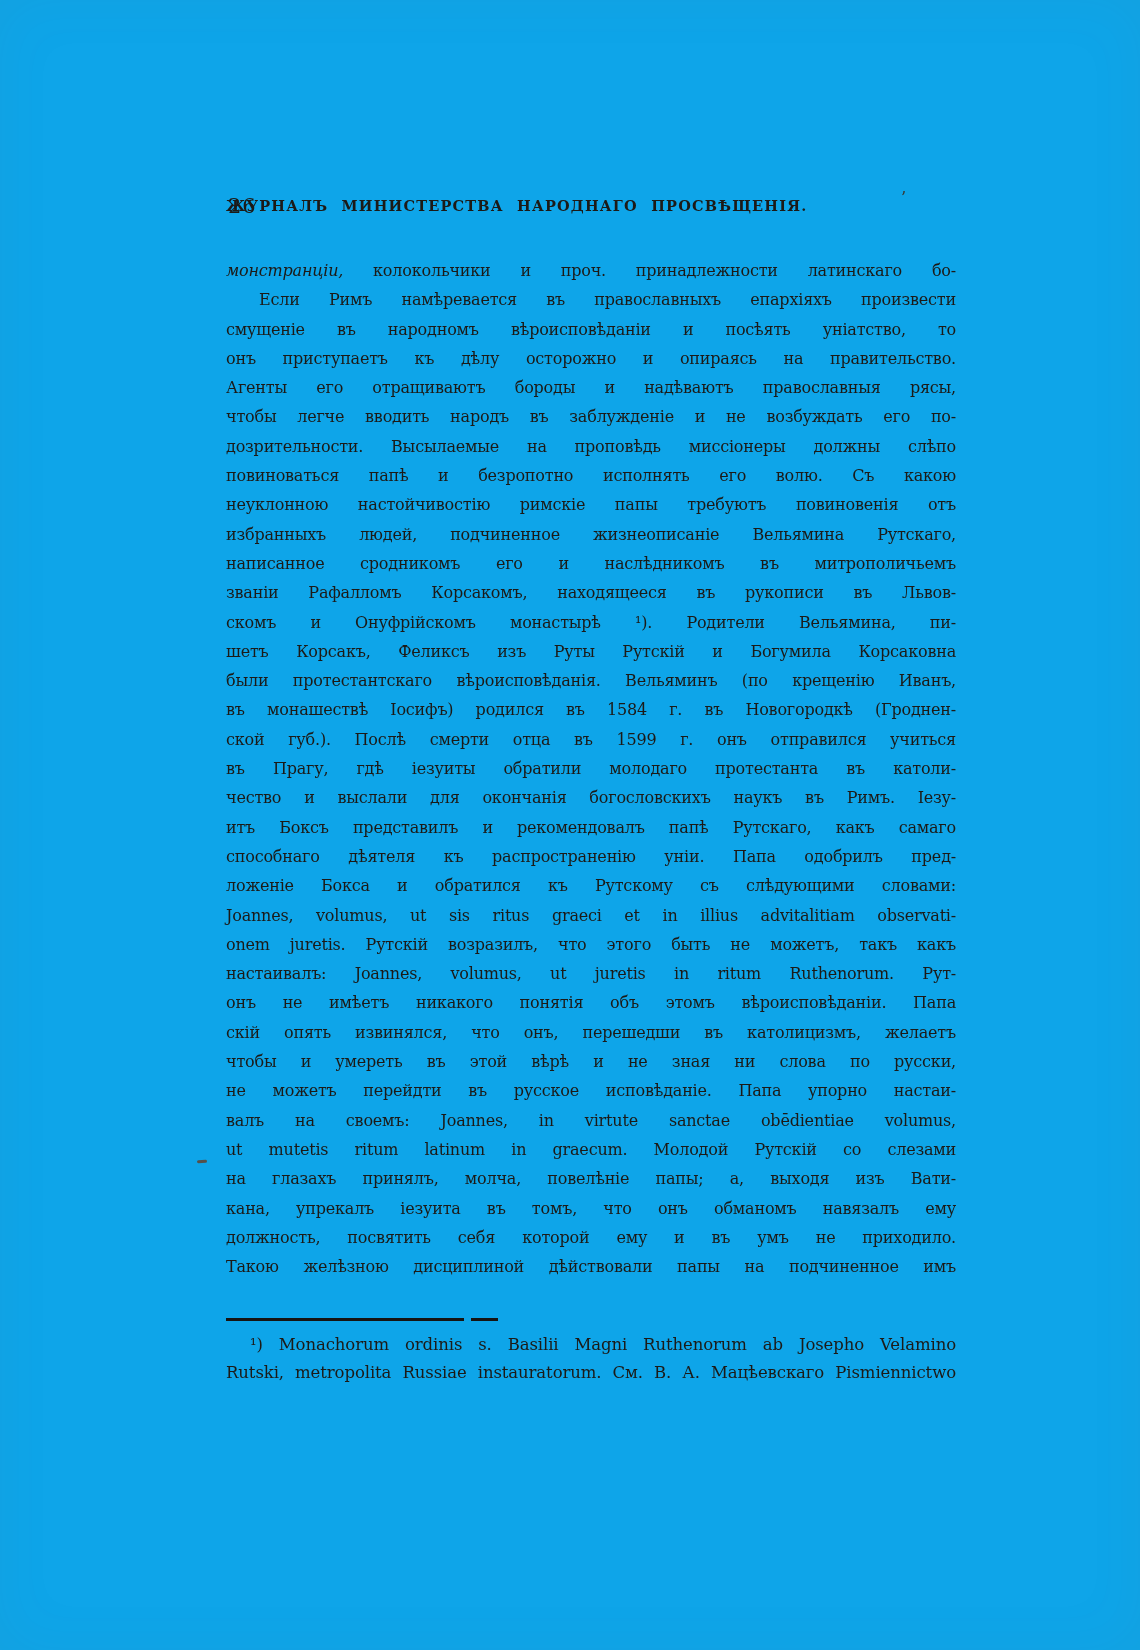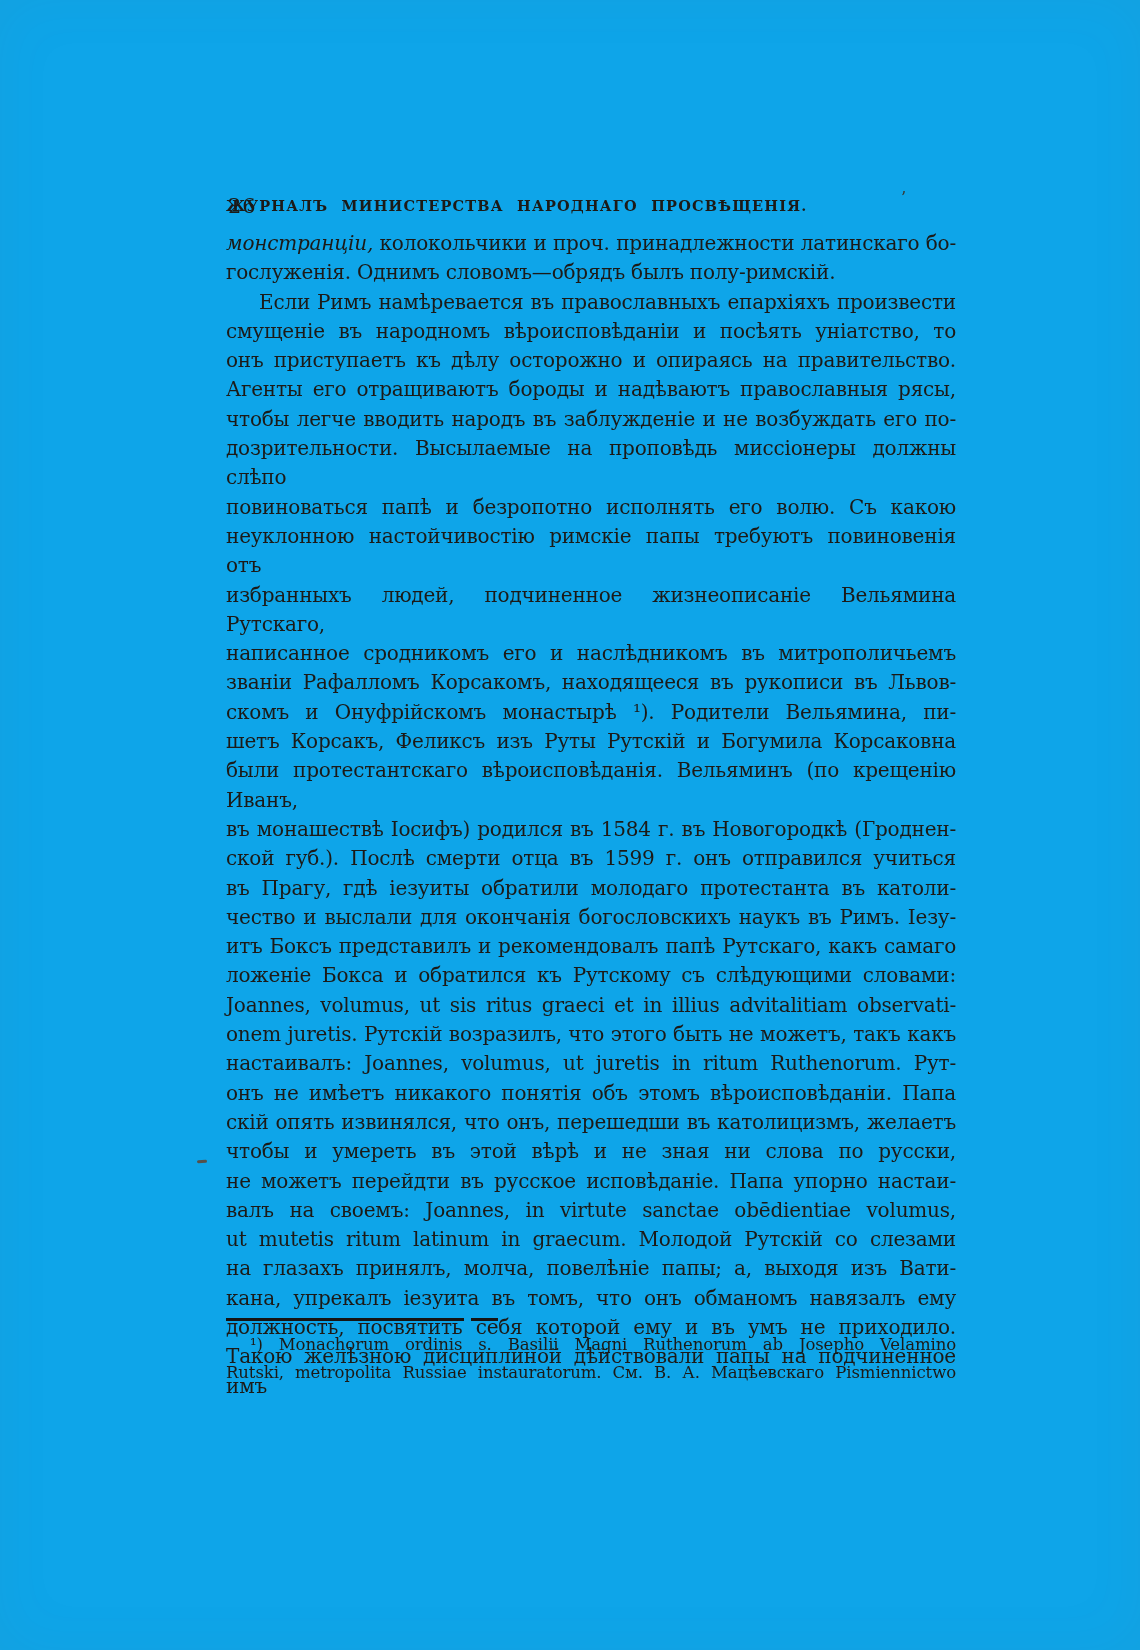--- a/index.html
+++ b/index.html
@@ -23,21 +23,21 @@
   }
   .rtitle{
     display:block;text-align:left;
     font-size:14.5px;font-weight:bold;
     letter-spacing:1.2px;word-spacing:7px;
     padding-top:5px;
     white-space:nowrap;
   }
 
   
-  .bodytext{top:229px;font-size:20px;line-height:29.3px;letter-spacing:-0.2px;}
+  .bodytext{top:256px;font-size:16px;line-height:29.3px;letter-spacing:-0.2px;}
   .line{text-align:justify;text-align-last:justify;white-space:normal;}
   .line.last{text-align-last:left;}
   .line.indent{text-indent:33px;}
   .line em{font-style:italic;}
 
   
   .fnrule{
     position:absolute;left:226px;top:1318px;
     width:272px;height:3px;
     background:linear-gradient(to right,#161412 0px,#161412 238px,rgba(0,0,0,0) 238px,rgba(0,0,0,0) 245px,#161412 245px,#161412 272px);
@@ -61,40 +61,40 @@
 
 <div class="page">
 
   <div class="column head">
     <span class="pgnum">26</span>
     <span class="rtitle">ЖУРНАЛЪ МИНИСТЕРСТВА НАРОДНАГО ПРОСВѢЩЕНІЯ.</span>
   </div>
 
   <div class="column bodytext" id="bodytext">
       <div class="line"><em>монстранціи,</em> колокольчики и проч. принадлежности латинскаго бо-</div>
-      <div class="line last">гослуженія. Однимъ словомъ—обрядъ былъ полу-римскій.</div>
       <div class="line indent">Если Римъ намѣревается въ православныхъ епархіяхъ произвести</div>
       <div class="line">смущеніе въ народномъ вѣроисповѣданіи и посѣять уніатство, то</div>
       <div class="line">онъ приступаетъ къ дѣлу осторожно и опираясь на правительство.</div>
       <div class="line">Агенты его отращиваютъ бороды и надѣваютъ православныя рясы,</div>
       <div class="line">чтобы легче вводить народъ въ заблужденіе и не возбуждать его по-</div>
       <div class="line">дозрительности. Высылаемые на проповѣдь миссіонеры должны слѣпо</div>
       <div class="line">повиноваться папѣ и безропотно исполнять его волю. Съ какою</div>
       <div class="line">неуклонною настойчивостію римскіе папы требуютъ повиновенія отъ</div>
       <div class="line">избранныхъ людей, подчиненное жизнеописаніе Вельямина Рутскаго,</div>
       <div class="line">написанное сродникомъ его и наслѣдникомъ въ митрополичьемъ</div>
       <div class="line">званіи Рафалломъ Корсакомъ, находящееся въ рукописи въ Львов-</div>
       <div class="line">скомъ и Онуфрійскомъ монастырѣ ¹). Родители Вельямина, пи-</div>
       <div class="line">шетъ Корсакъ, Феликсъ изъ Руты Рутскій и Богумила Корсаковна</div>
       <div class="line">были протестантскаго вѣроисповѣданія. Вельяминъ (по крещенію Иванъ,</div>
       <div class="line">въ монашествѣ Іосифъ) родился въ 1584 г. въ Новогородкѣ (Гроднен-</div>
       <div class="line">ской губ.). Послѣ смерти отца въ 1599 г. онъ отправился учиться</div>
       <div class="line">въ Прагу, гдѣ іезуиты обратили молодаго протестанта въ католи-</div>
       <div class="line">чество и выслали для окончанія богословскихъ наукъ въ Римъ. Іезу-</div>
       <div class="line">итъ Боксъ представилъ и рекомендовалъ папѣ Рутскаго, какъ самаго</div>
+      <div class="line">способнаго дѣятеля къ распространенію уніи. Папа одобрилъ пред-</div>
       <div class="line">ложеніе Бокса и обратился къ Рутскому съ слѣдующими словами:</div>
       <div class="line">Joannes, volumus, ut sis ritus graeci et in illius advitalitiam observati-</div>
       <div class="line">onem juretis. Рутскій возразилъ, что этого быть не можетъ, такъ какъ</div>
       <div class="line">настаивалъ: Joannes, volumus, ut juretis in ritum Ruthenorum. Рут-</div>
       <div class="line">онъ не имѣетъ никакого понятія объ этомъ вѣроисповѣданіи. Папа</div>
       <div class="line">скій опять извинялся, что онъ, перешедши въ католицизмъ, желаетъ</div>
       <div class="line">чтобы и умереть въ этой вѣрѣ и не зная ни слова по русски,</div>
       <div class="line">не можетъ перейдти въ русское исповѣданіе. Папа упорно настаи-</div>
       <div class="line">валъ на своемъ: Joannes, in virtute sanctae obēdientiae volumus,</div>
       <div class="line">ut mutetis ritum latinum in graecum. Молодой Рутскій со слезами</div>

